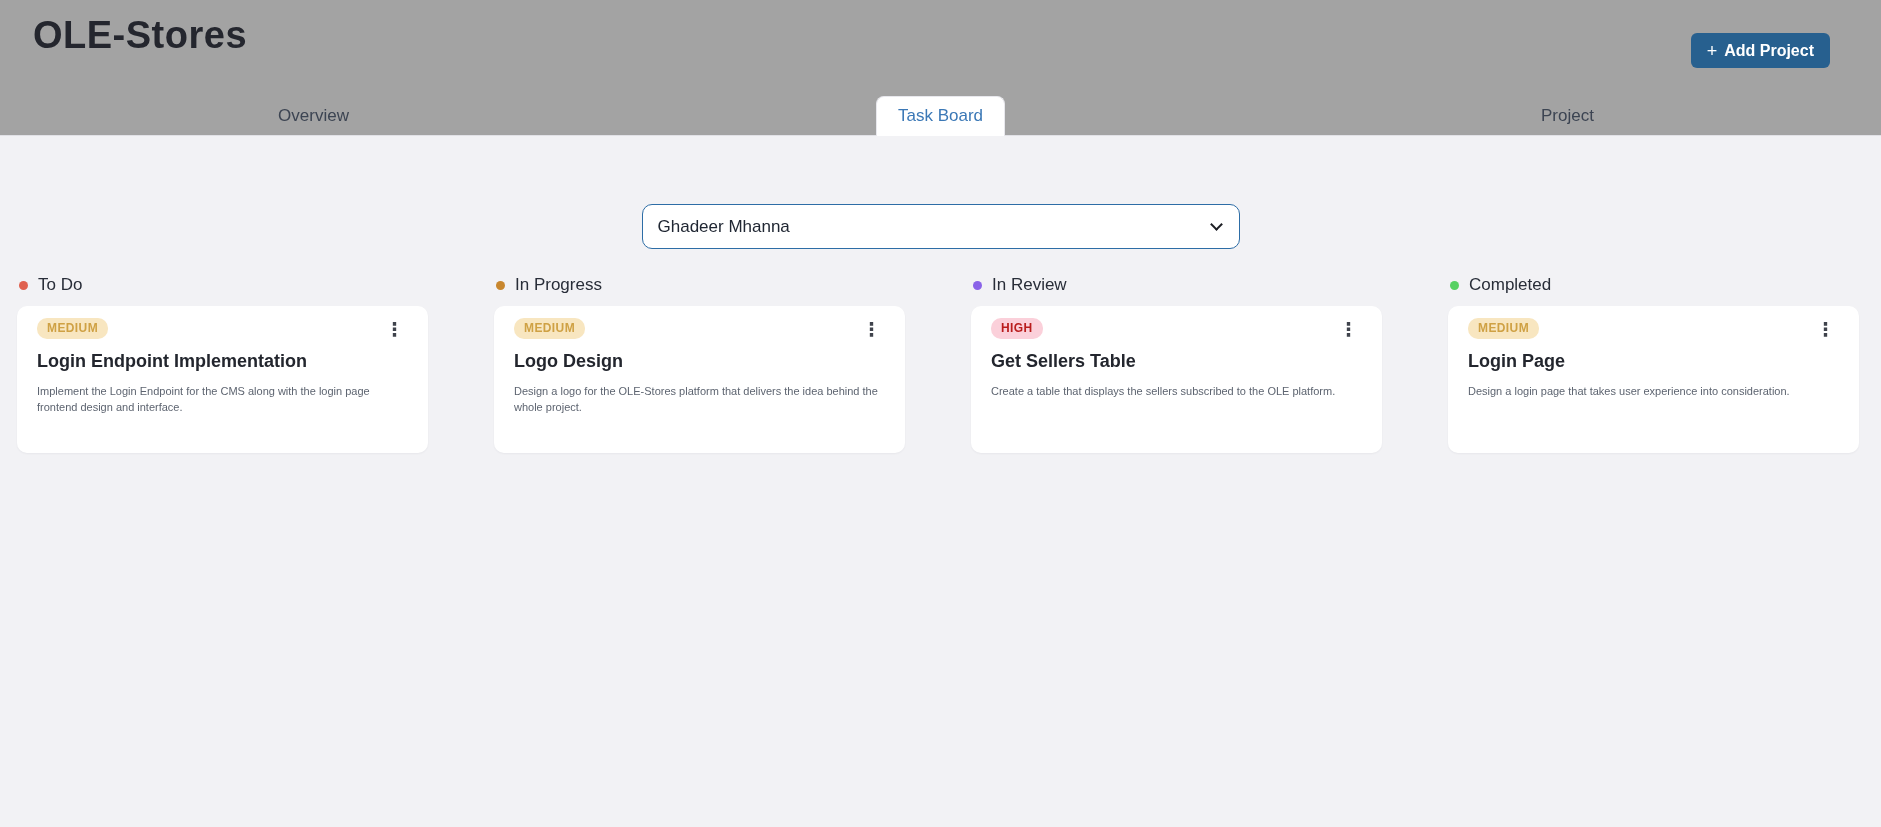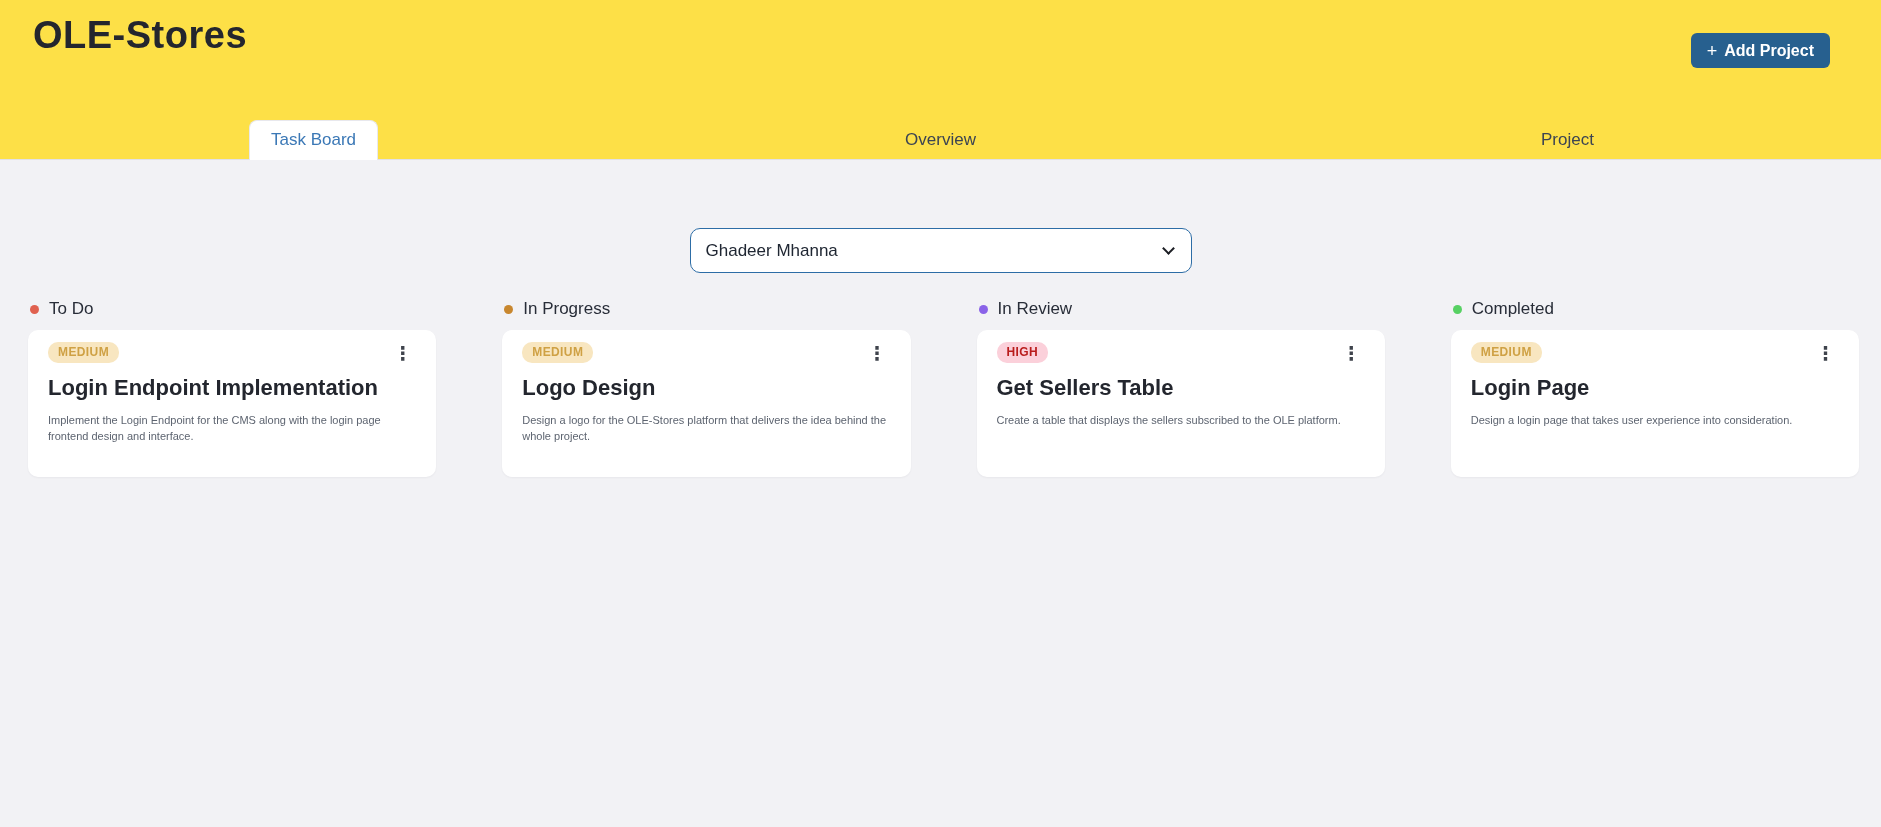--- a/index.html
+++ b/index.html
@@ -6,22 +6,22 @@
   html, body { width: 1881px; height: 827px; overflow: hidden; }
   body {
     font-family: "Liberation Sans", "DejaVu Sans", sans-serif;
     background: #f2f2f5;
     color: #24262e;
   }
 
   
   .header {
     position: relative;
-    height: 160px;
-    background: #fde047;
+    height: 136px;
+    background: #a3a3a3;
     border-bottom: 1px solid #e1e1e6;
   }
   .page-title {
     position: absolute;
     left: 33px; top: 14px;
     font-size: 38px;
     font-weight: 700;
     letter-spacing: 0.5px;
     color: #24262e;
   }
@@ -61,21 +61,21 @@
     color: #3b78b6;
     border: 1px solid #e8e8ed;
     border-bottom: none;
     border-radius: 8px 8px 0 0;
   }
 
   
   .main { padding-top: 68px; }
   .select-wrap {
     position: relative;
-    width: 502px;
+    width: 598px;
     margin: 0 auto;
   }
   .assignee-select {
     width: 100%;
     height: 45px;
     appearance: none;
     -webkit-appearance: none;
     background: #ffffff;
     border: 1.5px solid #2d6da6;
     border-radius: 10px;
@@ -91,21 +91,21 @@
     width: 9px; height: 9px;
     border-right: 2px solid #1c1e24;
     border-bottom: 2px solid #1c1e24;
     transform: rotate(45deg);
     pointer-events: none;
   }
 
   
   .board {
     margin-top: 26px;
-    padding: 0 22px 0 28px;
+    padding: 0 22px 0 17px;
     display: grid;
     grid-template-columns: repeat(4, 1fr);
     gap: 66px;
   }
   .col-head {
     display: flex; align-items: center; gap: 10px;
     margin: 0 0 11px 2px;
     height: 20px;
   }
   .dot { width: 9px; height: 9px; border-radius: 50%; background: #999; flex: 0 0 auto; }
@@ -135,21 +135,21 @@
     background: none; border: none;
     font-size: 19px; font-weight: 700;
     color: #3f434c;
     line-height: 1;
     padding: 2px 4px 0 4px;
     cursor: pointer;
     font-family: inherit;
   }
   .card-title {
     margin-top: 12px;
-    font-size: 22px;
+    font-size: 18px;
     font-weight: 700;
     color: #23262e;
   }
   .card-desc {
     margin-top: 12px;
     font-size: 11px;
     line-height: 1.42;
     color: #5d6470;
   }
 </style>
@@ -161,24 +161,24 @@
   <header class="header">
     <h1 class="page-title">OLE-Stores</h1>
 
     <button class="add-btn">
       <span class="plus">+</span>
       <span>Add Project</span>
     </button>
 
     <nav class="tabs">
       <div class="tab-slot">
-        <div class="tab active">Task Board</div>
+        <div class="tab">Overview</div>
       </div>
       <div class="tab-slot">
-        <div class="tab">Overview</div>
+        <div class="tab active">Task Board</div>
       </div>
       <div class="tab-slot">
         <div class="tab">Project</div>
       </div>
     </nav>
   </header>
 
   <main class="main">
 
     <div class="select-wrap">

